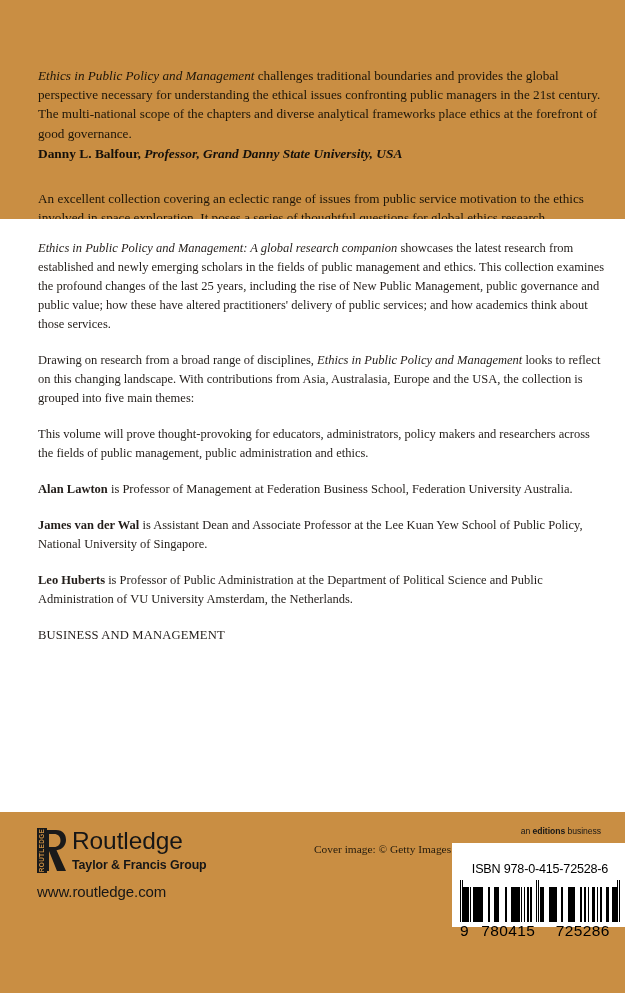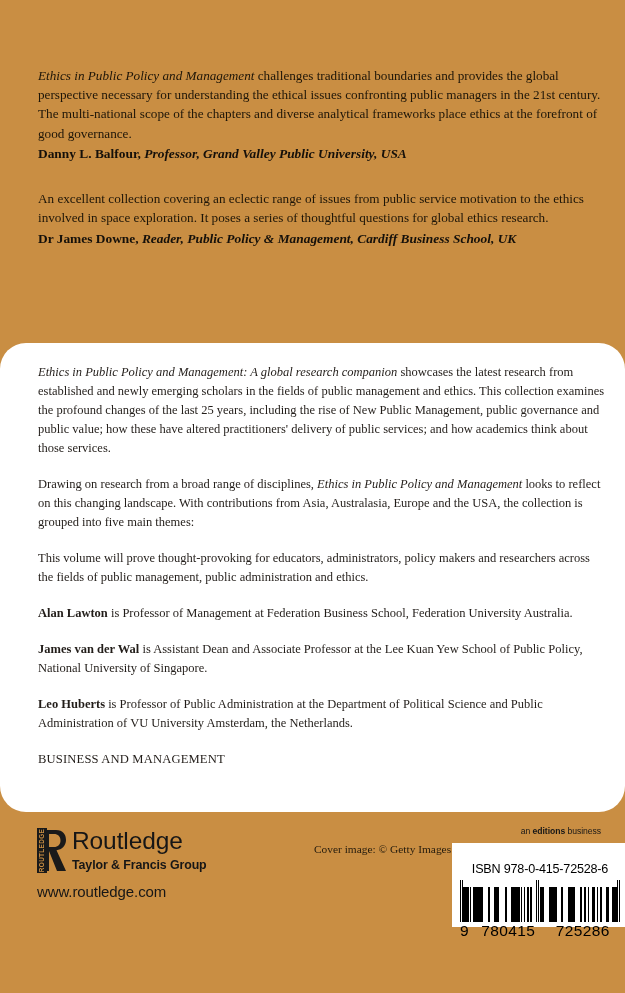--- a/index.html
+++ b/index.html
@@ -14,21 +14,21 @@
     width:625px; height:993px;
     background:#c98e43;
     display:flex;
     flex-direction:column;
   }
 
   
   #endorsements {
     background:#c98e43;
     padding:66px 17px 0 38px;
-    height:343px;
+    height:219px;
   }
   .blurb { margin-bottom:26px; }
   .blurb-body {
     font-size:13.2px;
     line-height:1.455;
     color:#1d1508;
     text-align:left;
   }
   .blurb-body .ital { font-style:italic; }
   .blurb-attrib {
@@ -39,21 +39,20 @@
     margin-top:1px;
   }
   .blurb-attrib .role { font-style:italic; font-weight:bold; }
 
   
   #maintext {
     background:#ffffff;
     flex:1 1 auto;
     padding:20px 17px 0 38px;
     position:relative;
-    border-radius:26px;
   }
   #maintext p {
     font-size:12.5px;
     line-height:1.52;
     color:#221d19;
     margin-bottom:17px;
   }
   #maintext p .ital { font-style:italic; }
   #maintext p .bld { font-weight:bold; }
   ul#themes {
@@ -209,21 +208,21 @@
 </style>
 </head>
 <body>
 
 <div id="cover">
 
   <section id="endorsements">
 
     <div class="blurb">
       <div class="blurb-body"><span class="ital">Ethics in Public Policy and Management</span><span> challenges traditional boundaries and provides the global perspective necessary for understanding the ethical issues confronting public managers in the 21st century. The multi-national scope of the chapters and diverse analytical frameworks place ethics at the forefront of good governance.</span></div>
-      <div class="blurb-attrib"><span>Danny L. Balfour,</span><span class="role"> Professor, Grand Valley Public University, USA</span></div>
+      <div class="blurb-attrib"><span>Danny L. Balfour,</span><span class="role"> Professor, Grand Danny State University, USA</span></div>
     </div>
 
     <div class="blurb">
       <div class="blurb-body"><span>An excellent collection covering an eclectic range of issues from public service motivation to the ethics involved in space exploration. It poses a series of thoughtful questions for global ethics research.</span></div>
       <div class="blurb-attrib"><span>Dr James Downe,</span><span class="role"> Reader, Public Policy &amp; Management, Cardiff Business School, UK</span></div>
     </div>
 
   </section>
 
   <section id="maintext">

